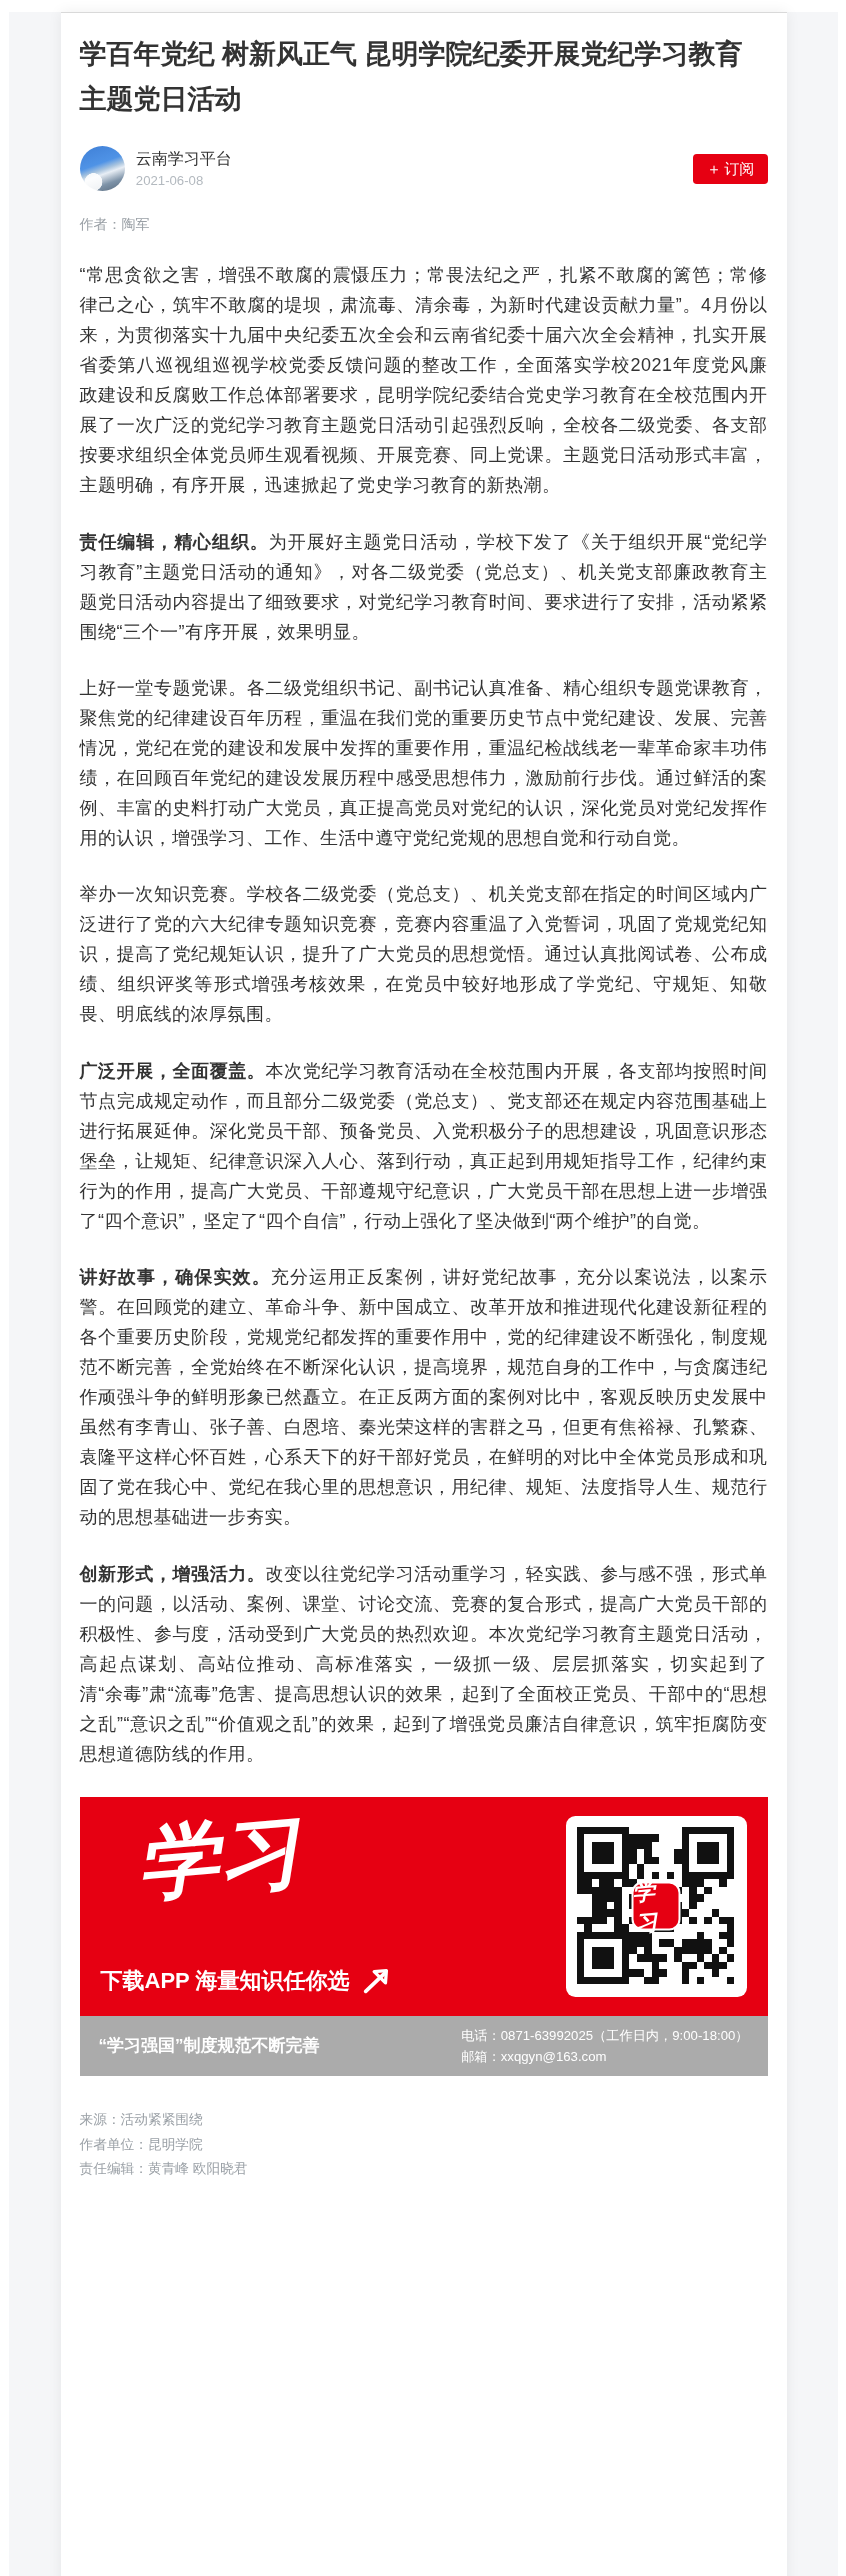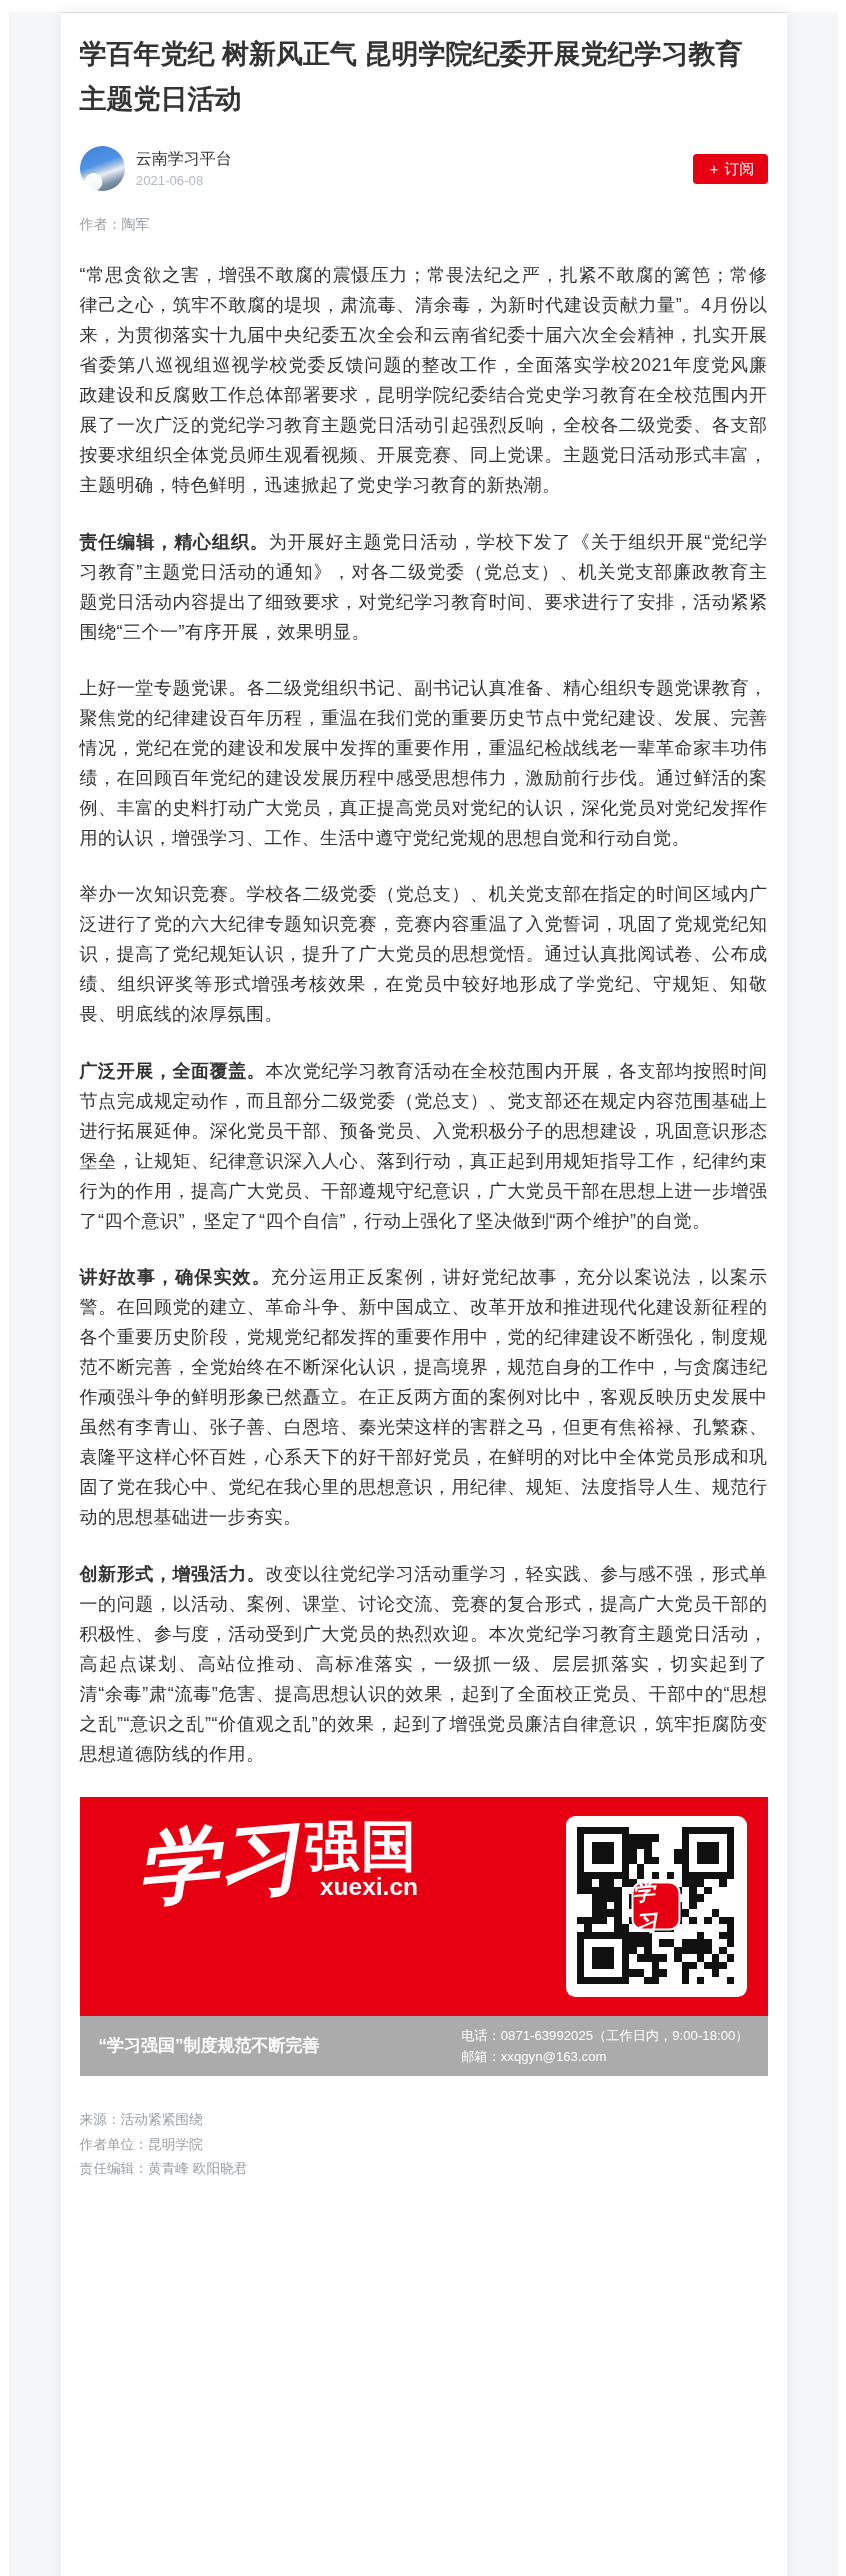--- a/index.html
+++ b/index.html
@@ -129,37 +129,40 @@
       </div>
       <button class="subscribe">
         <span>＋</span>
         <span>订阅</span>
       </button>
     </div>
 
     <div class="author">作者：陶军</div>
 
     <div id="paragraphs">
-        <p class="body-p">“常思贪欲之害，增强不敢腐的震慑压力；常畏法纪之严，扎紧不敢腐的篱笆；常修律己之心，筑牢不敢腐的堤坝，肃流毒、清余毒，为新时代建设贡献力量”。4月份以来，为贯彻落实十九届中央纪委五次全会和云南省纪委十届六次全会精神，扎实开展省委第八巡视组巡视学校党委反馈问题的整改工作，全面落实学校2021年度党风廉政建设和反腐败工作总体部署要求，昆明学院纪委结合党史学习教育在全校范围内开展了一次广泛的党纪学习教育主题党日活动引起强烈反响，全校各二级党委、各支部按要求组织全体党员师生观看视频、开展竞赛、同上党课。主题党日活动形式丰富，主题明确，特色鲜明，迅速掀起了党史学习教育的新热潮。</p>
+        <p class="body-p">“常思贪欲之害，增强不敢腐的震慑压力；常畏法纪之严，扎紧不敢腐的篱笆；常修律己之心，筑牢不敢腐的堤坝，肃流毒、清余毒，为新时代建设贡献力量”。4月份以来，为贯彻落实十九届中央纪委五次全会和云南省纪委十届六次全会精神，扎实开展省委第八巡视组巡视学校党委反馈问题的整改工作，全面落实学校2021年度党风廉政建设和反腐败工作总体部署要求，昆明学院纪委结合党史学习教育在全校范围内开展了一次广泛的党纪学习教育主题党日活动引起强烈反响，全校各二级党委、各支部按要求组织全体党员师生观看视频、开展竞赛、同上党课。主题党日活动形式丰富，主题明确，有序开展，迅速掀起了党史学习教育的新热潮。</p>
         <p class="body-p"><b>责任编辑，精心组织。</b>为开展好主题党日活动，学校下发了《关于组织开展“党纪学习教育”主题党日活动的通知》，对各二级党委（党总支）、机关党支部廉政教育主题党日活动内容提出了细致要求，对党纪学习教育时间、要求进行了安排，活动紧紧围绕“三个一”有序开展，效果明显。</p>
         <p class="body-p">上好一堂专题党课。各二级党组织书记、副书记认真准备、精心组织专题党课教育，聚焦党的纪律建设百年历程，重温在我们党的重要历史节点中党纪建设、发展、完善情况，党纪在党的建设和发展中发挥的重要作用，重温纪检战线老一辈革命家丰功伟绩，在回顾百年党纪的建设发展历程中感受思想伟力，激励前行步伐。通过鲜活的案例、丰富的史料打动广大党员，真正提高党员对党纪的认识，深化党员对党纪发挥作用的认识，增强学习、工作、生活中遵守党纪党规的思想自觉和行动自觉。</p>
         <p class="body-p">举办一次知识竞赛。学校各二级党委（党总支）、机关党支部在指定的时间区域内广泛进行了党的六大纪律专题知识竞赛，竞赛内容重温了入党誓词，巩固了党规党纪知识，提高了党纪规矩认识，提升了广大党员的思想觉悟。通过认真批阅试卷、公布成绩、组织评奖等形式增强考核效果，在党员中较好地形成了学党纪、守规矩、知敬畏、明底线的浓厚氛围。</p>
         <p class="body-p"><b>广泛开展，全面覆盖。</b>本次党纪学习教育活动在全校范围内开展，各支部均按照时间节点完成规定动作，而且部分二级党委（党总支）、党支部还在规定内容范围基础上进行拓展延伸。深化党员干部、预备党员、入党积极分子的思想建设，巩固意识形态堡垒，让规矩、纪律意识深入人心、落到行动，真正起到用规矩指导工作，纪律约束行为的作用，提高广大党员、干部遵规守纪意识，广大党员干部在思想上进一步增强了“四个意识”，坚定了“四个自信”，行动上强化了坚决做到“两个维护”的自觉。</p>
         <p class="body-p"><b>讲好故事，确保实效。</b>充分运用正反案例，讲好党纪故事，充分以案说法，以案示警。在回顾党的建立、革命斗争、新中国成立、改革开放和推进现代化建设新征程的各个重要历史阶段，党规党纪都发挥的重要作用中，党的纪律建设不断强化，制度规范不断完善，全党始终在不断深化认识，提高境界，规范自身的工作中，与贪腐违纪作顽强斗争的鲜明形象已然矗立。在正反两方面的案例对比中，客观反映历史发展中虽然有李青山、张子善、白恩培、秦光荣这样的害群之马，但更有焦裕禄、孔繁森、袁隆平这样心怀百姓，心系天下的好干部好党员，在鲜明的对比中全体党员形成和巩固了党在我心中、党纪在我心里的思想意识，用纪律、规矩、法度指导人生、规范行动的思想基础进一步夯实。</p>
         <p class="body-p"><b>创新形式，增强活力。</b>改变以往党纪学习活动重学习，轻实践、参与感不强，形式单一的问题，以活动、案例、课堂、讨论交流、竞赛的复合形式，提高广大党员干部的积极性、参与度，活动受到广大党员的热烈欢迎。本次党纪学习教育主题党日活动，高起点谋划、高站位推动、高标准落实，一级抓一级、层层抓落实，切实起到了清“余毒”肃“流毒”危害、提高思想认识的效果，起到了全面校正党员、干部中的“思想之乱”“意识之乱”“价值观之乱”的效果，起到了增强党员廉洁自律意识，筑牢拒腐防变思想道德防线的作用。</p>
       </div>
 
     <div class="banner">
       <div class="banner-left">
         <div class="logo-row">
           <span class="logo-script">学习</span>
-          <span class="logo-block">
-            <span class="logo-qiangguo">强国</span>
-            <span class="logo-domain">xuexi.cn</span>
-          </span>
+        </div>
+        <div class="download-row">
+          <span>下载APP 海量知识任你选</span>
+          <svg width="36" height="32" viewBox="0 0 38 34">
+            <path d="M7 28 L27 9" stroke="#fff" stroke-width="4" fill="none" stroke-linecap="round"></path>
+            <path d="M16 7 L29 6 L28 19 Z" fill="none" stroke="#fff" stroke-width="3.5" stroke-linejoin="round"></path>
+          </svg>
         </div>
       </div>
       <div class="qr-box">
         <div id="qr-grid">
             <div class="on"></div>
             <div class="on"></div>
             <div class="on"></div>
             <div class="on"></div>
             <div class="on"></div>
             <div class="on"></div>

